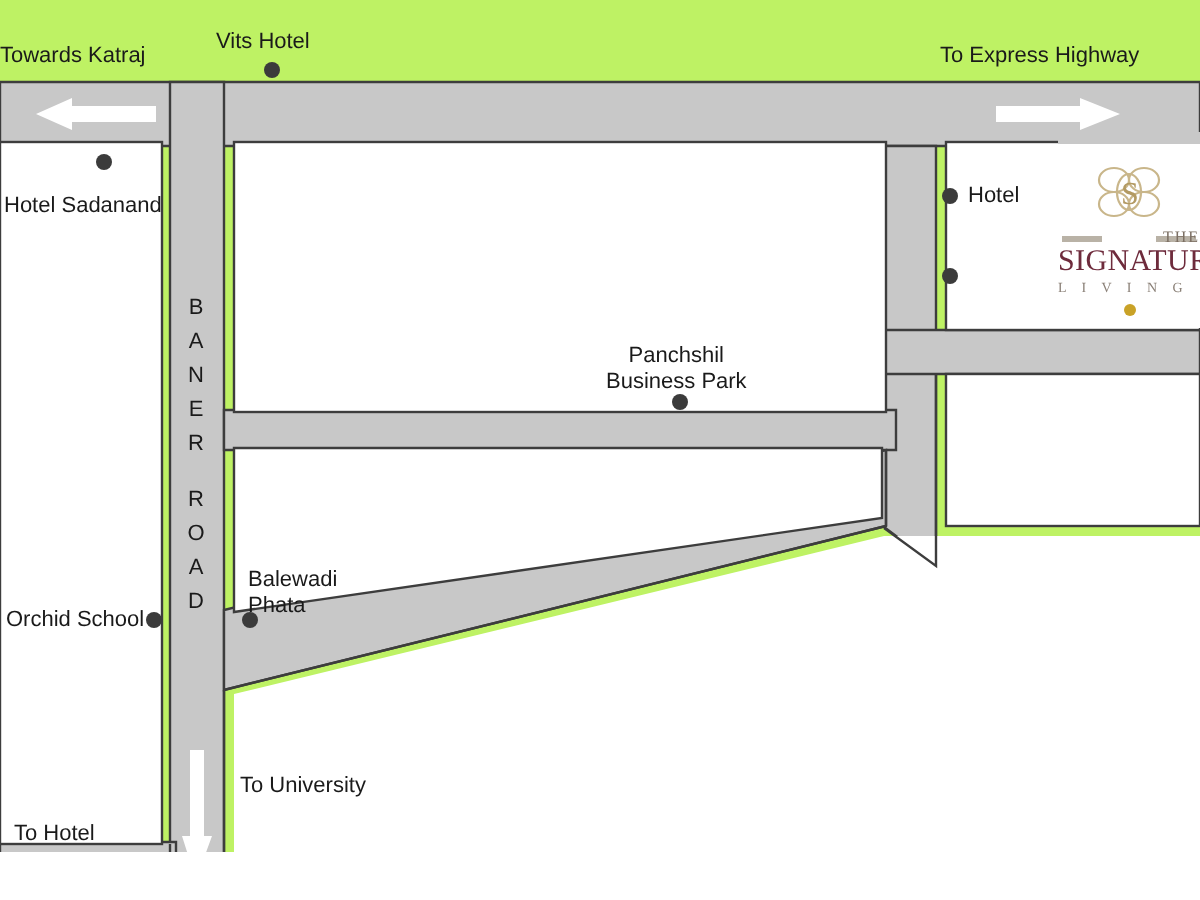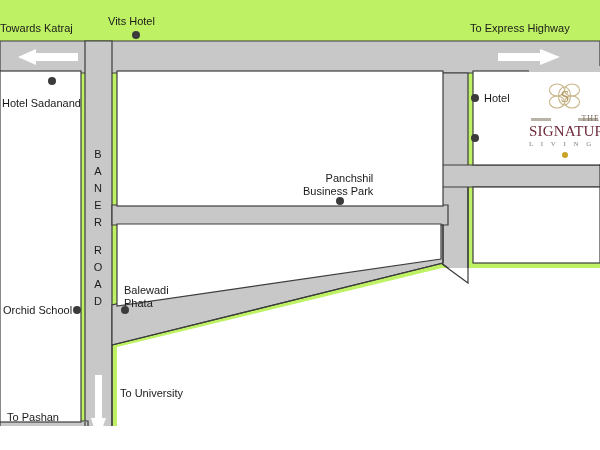--- a/index.html
+++ b/index.html
@@ -191,40 +191,40 @@
       <path d="M95,375 L102,375 L102,418 L106,418 L98,440 L91,418 L95,418 Z" fill="#ffffff"></path>
     </g>
   </svg>
 
   <div class="map-label" style="left:0px; top:22px;">Towards Katraj</div>
 
   <div class="map-label" style="left:470px; top:22px;text-align:right;">To Express Highway</div>
 
   <div class="map-label" style="left:120px; top:387px;">To University</div>
 
-  <div class="map-label" style="left:7px; top:411px;">To Pashan</div>
+  <div class="map-label" style="left:7px; top:411px;">To Hotel</div>
 
   <div class="vert-letters" style="left:90px; top:146px;">B
 A
 N
 E
 R</div>
 
   <div class="vert-letters" style="left:90px; top:242px;">R
 O
 A
 D</div>
 
   <div class="map-label" style="left:108px; top:15px;">Vits Hotel</div>
   <div class="poi-dot" style="left:132px; top:31px;"></div>
 
   <div class="map-label" style="left:2px; top:97px;">Hotel Sadanand</div>
   <div class="poi-dot" style="left:48px; top:77px;"></div>
 
-  <div class="map-label two-line" style="left:303px; top:172px; text-align:right;">Panchshil
+  <div class="map-label two-line" style="left:303px; top:172px; text-align:center;">Panchshil
 Business Park</div>
   <div class="poi-dot" style="left:336px; top:197px;"></div>
 
   <div class="map-label" style="left:484px; top:92px;">Hotel</div>
   <div class="poi-dot" style="left:471px; top:94px;"></div>
 
   <div class="poi-dot" style="left:471px; top:134px;"></div>
 
   <div class="map-label" style="left:3px; top:304px;">Orchid School</div>
   <div class="poi-dot" style="left:73px; top:306px;"></div>

